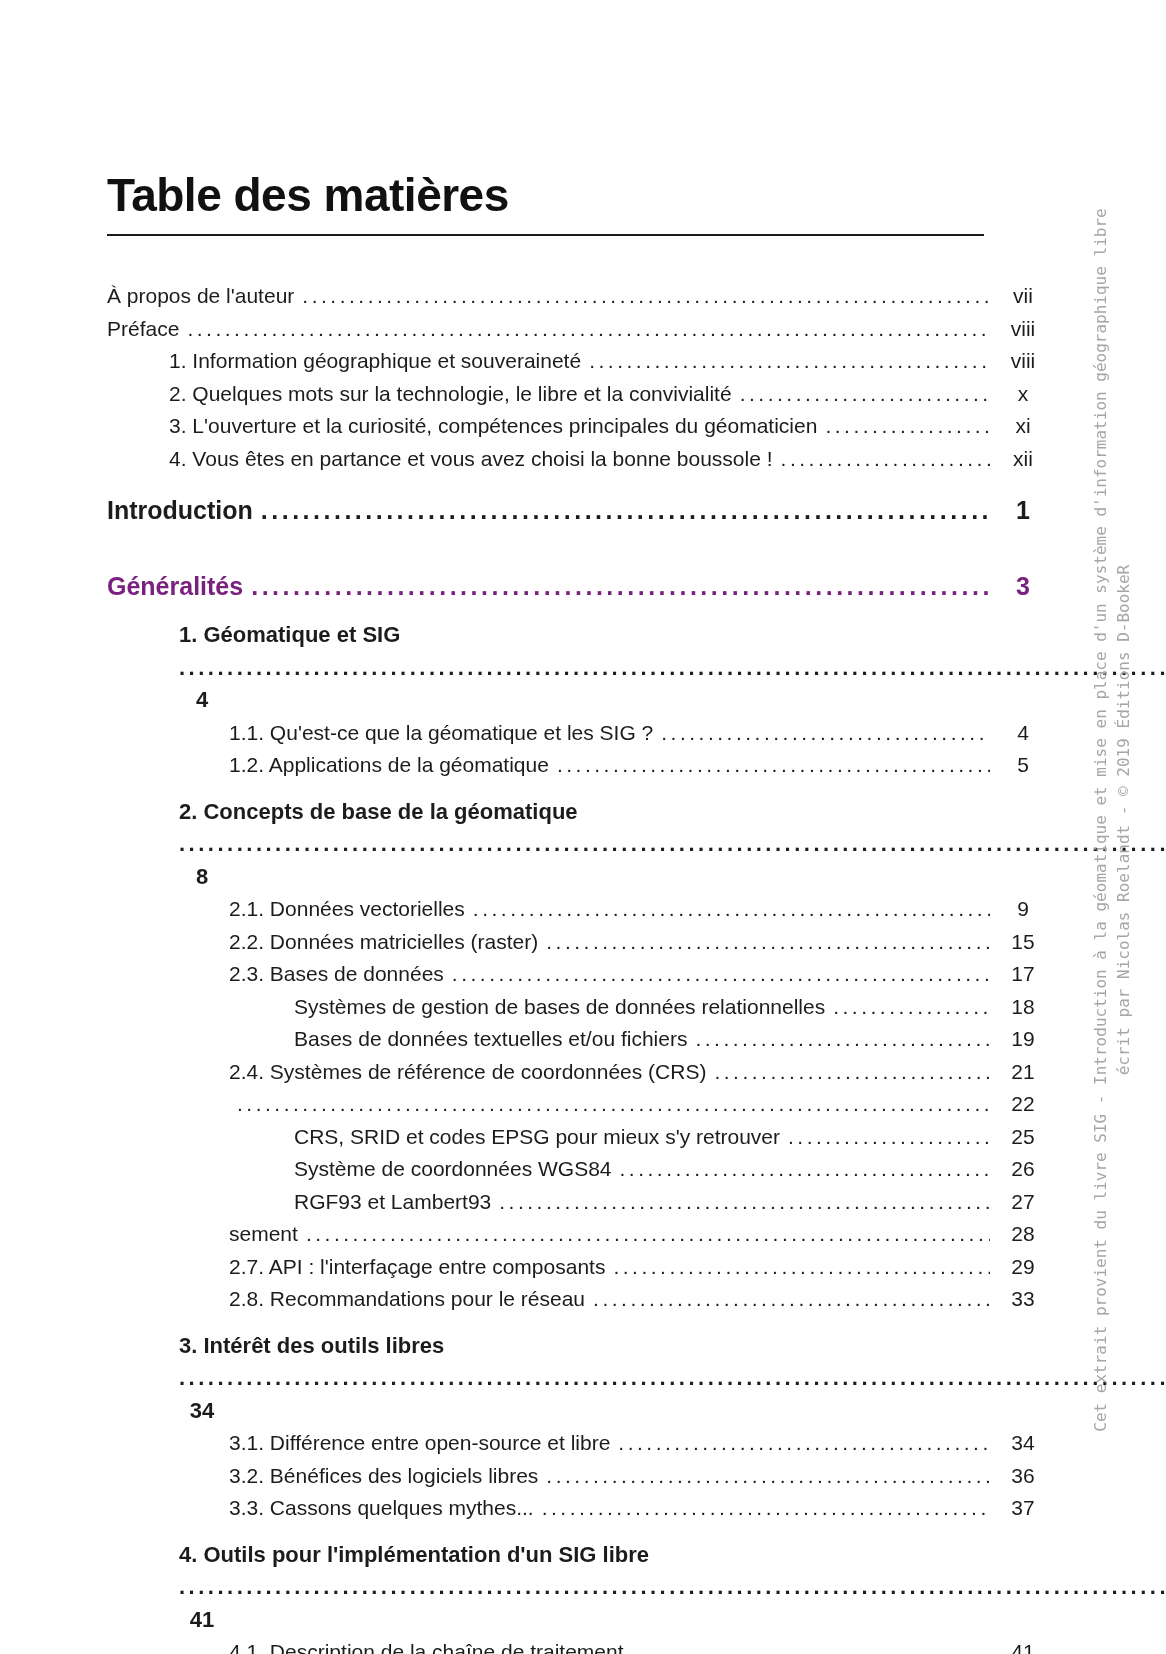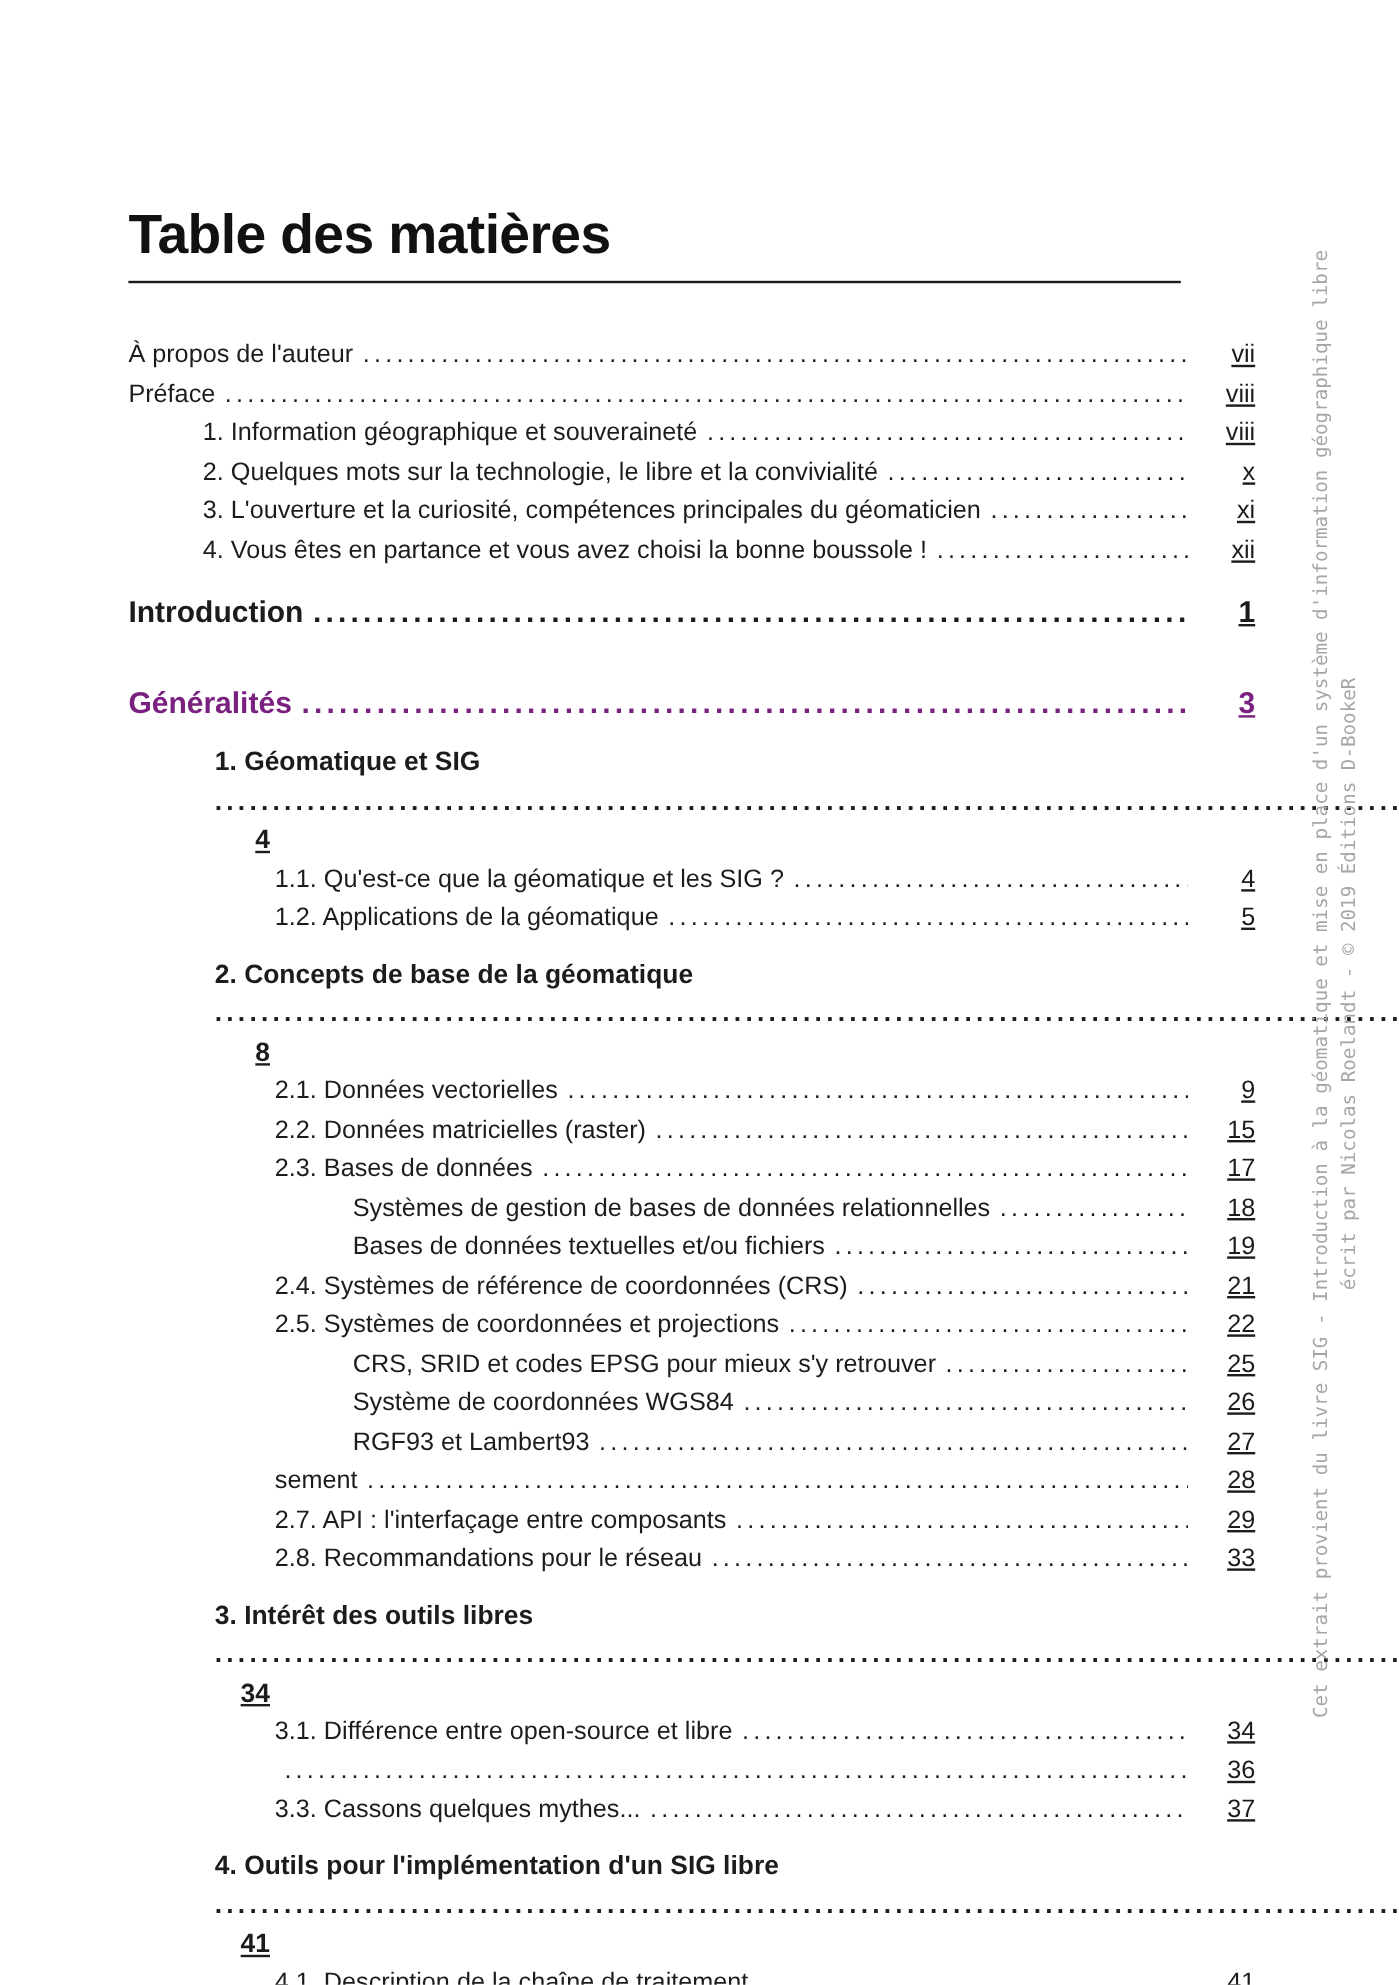--- a/index.html
+++ b/index.html
@@ -23,21 +23,21 @@
   .style-chapter{font-size:22px;font-weight:bold;}
   .gap-m{margin-top:14px;flex-direction:column;}
   .gap-l{margin-top:16px;}
   .gap-xl{margin-top:38px;}
   .accent{color:var(--accent,#7a2180);}
   .label{white-space:nowrap;flex:0 0 auto;}
   .dots{
     flex:1 1 auto;min-width:0;overflow:hidden;white-space:nowrap;
     letter-spacing:3.5px;margin-left:8px;
   }
-  .num{flex:0 0 auto;min-width:46px;margin-left:10px;text-align:right;text-decoration:underline;}
+  .num{flex:0 0 auto;min-width:46px;margin-left:10px;text-align:center;}
   .watermark{
     position:absolute;left:492px;top:797px;width:1240px;height:46px;
     transform:rotate(-90deg);
     font-family:"DejaVu Sans Mono",monospace;font-size:16px;line-height:23px;
     color:#a6a6a6;text-align:center;white-space:nowrap;
   }
 </style>
 </head>
 <body style="--accent: #7a2180;">
 
@@ -147,21 +147,20 @@
     <span class="num">19</span>
   </div>
 
   <div class="row lvl-2 style-item">
     <span class="label">2.4. Systèmes de référence de coordonnées (CRS)</span>
     <span class="dots">............................................................................................................................................................................................................................................................................................................</span>
     <span class="num">21</span>
   </div>
 
   <div class="row lvl-2 style-item">
-    <span class="label">2.5. Systèmes de coordonnées et projections</span>
     <span class="dots">............................................................................................................................................................................................................................................................................................................</span>
     <span class="num">22</span>
   </div>
 
   <div class="row lvl-3 style-item">
     <span class="label">CRS, SRID et codes EPSG pour mieux s'y retrouver</span>
     <span class="dots">............................................................................................................................................................................................................................................................................................................</span>
     <span class="num">25</span>
   </div>
 
@@ -202,20 +201,21 @@
     <span class="num">34</span>
   </div>
 
   <div class="row lvl-2 style-item">
     <span class="label">3.1. Différence entre open-source et libre</span>
     <span class="dots">............................................................................................................................................................................................................................................................................................................</span>
     <span class="num">34</span>
   </div>
 
   <div class="row lvl-2 style-item">
+    <span class="label">3.2. Bénéfices des logiciels libres</span>
     <span class="dots">............................................................................................................................................................................................................................................................................................................</span>
     <span class="num">36</span>
   </div>
 
   <div class="row lvl-2 style-item">
     <span class="label">3.3. Cassons quelques mythes...</span>
     <span class="dots">............................................................................................................................................................................................................................................................................................................</span>
     <span class="num">37</span>
   </div>
 

